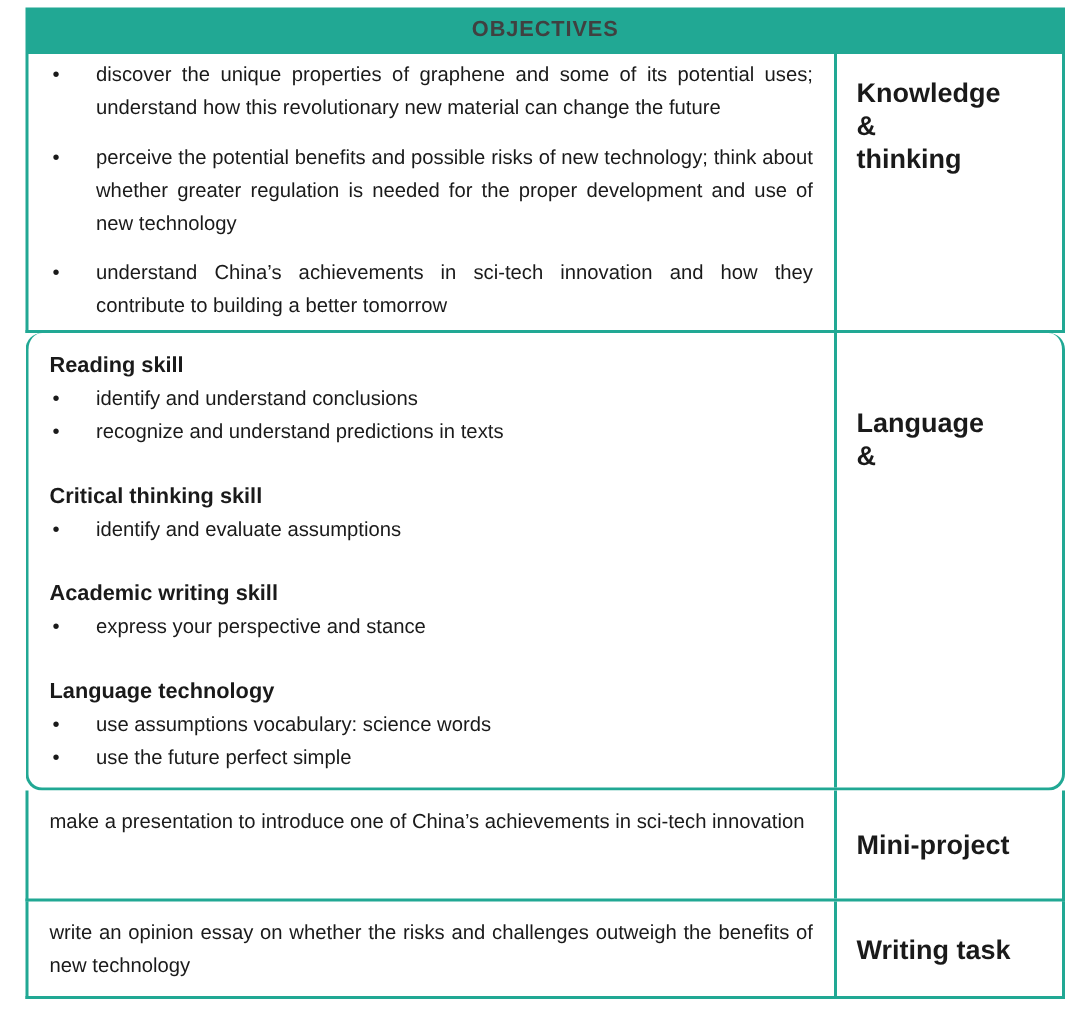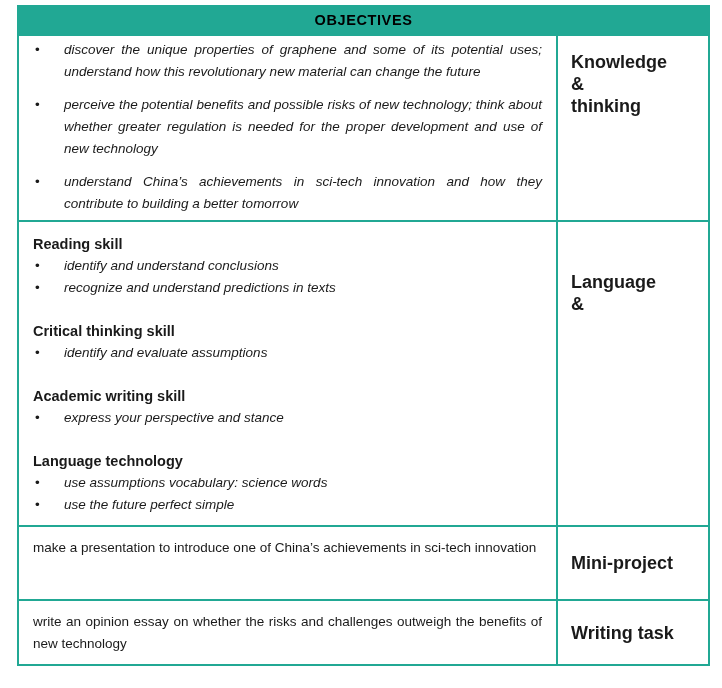--- a/index.html
+++ b/index.html
@@ -1,38 +1,38 @@
 <!DOCTYPE html>
 <html><head>
 <meta charset="utf-8">
 <style>
   html, body { margin: 0; padding: 0; background: #ffffff; }
   body { width: 722px; height: 688px; position: relative; overflow: hidden;
          font-family: "Liberation Sans", sans-serif; color: #1a1a1a; }
   .tbl { position: absolute; left: 17px; top: 5px; width: 693px; }
-  .hdr { height: 31px; background: #21a894; color: #000000; font-weight: bold;
+  .hdr { height: 31px; background: #21a894; color: #404040; font-weight: bold;
          font-size: 14.5px; letter-spacing: 0.6px; text-align: center; line-height: 31px; }
   .row { display: flex; border-left: 2px solid #21a894; border-right: 2px solid #21a894;
          border-bottom: 2px solid #21a894; box-sizing: border-box; }
   .lc { width: 539px; border-right: 2px solid #21a894; box-sizing: border-box;
         padding: 0 14px 0 14px; font-size: 13.5px; line-height: 22px; }
   .rc { flex: 1; padding-left: 13px; font-weight: bold; font-size: 18px; line-height: 22px; }
   .row1 { height: 186px; }
   .row1 .lc { padding-top: 3px; }
   .row1 .rc { padding-top: 15px; }
-  .row2 { height: 305px; }
+  .row2 { height: 305px; border-radius: 11px; }
   .row2 .lc { padding-top: 11px; }
   .row2 .rc { padding-top: 11px; margin-top: 38px; }
   .row3 { height: 74px; }
   .row4 { height: 65px; }
   .row3 .lc, .row4 .lc { padding-top: 10px; text-align: justify; text-align-last: left; }
   .row3 .rc, .row4 .rc { display: flex; align-items: center; }
   .bl { display: flex; }
   .bl .b { width: 29px; flex: none; padding-left: 2px; }
-  .bl .t { flex: 1; text-align: justify; text-align-last: left; font-style: italic; }
+  .bl .t { flex: 1; text-align: justify; text-align-last: left; }
   .gap { height: 11px; }
   .sh { font-weight: bold; font-size: 14.5px; }
   .sgap { height: 21px; }
 </style>
 </head>
 <body>
 
 <div class="tbl">
   <div class="hdr">OBJECTIVES</div>
 

